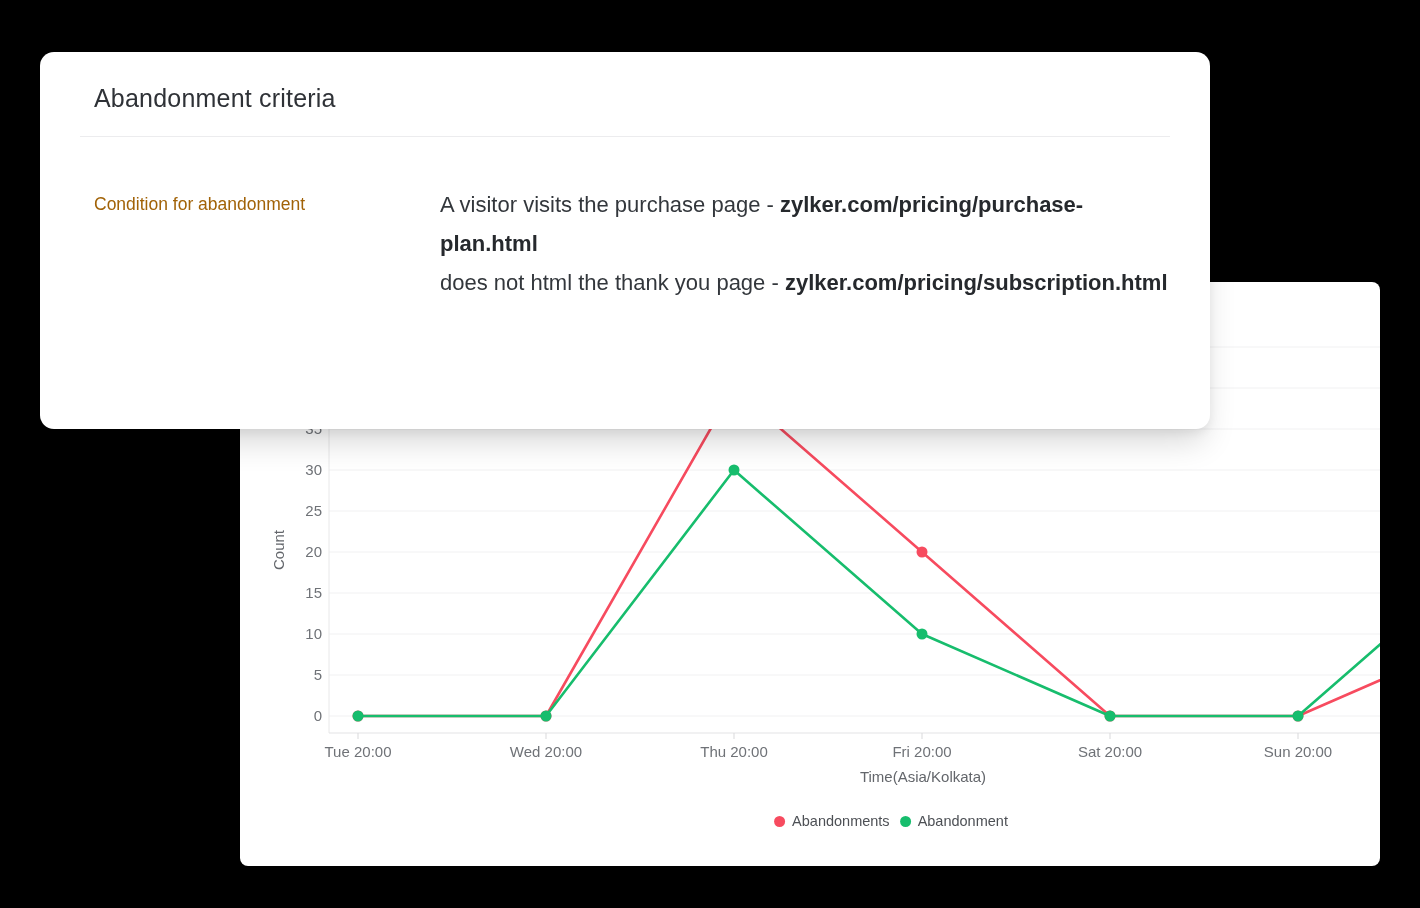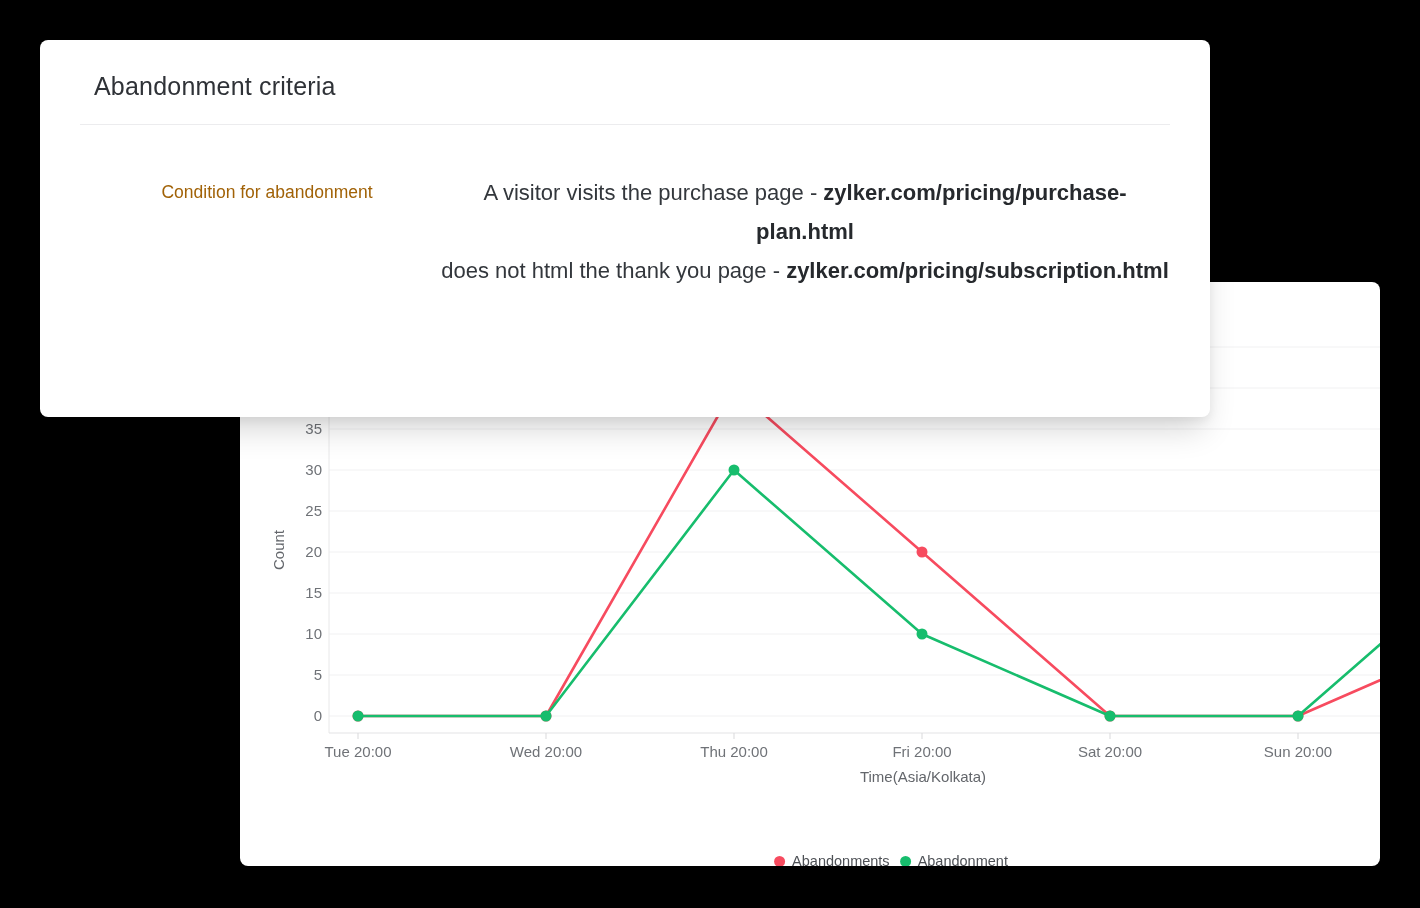--- a/index.html
+++ b/index.html
@@ -13,29 +13,28 @@
   
   .chart-card{
     position:absolute;left:240px;top:282px;width:1140px;height:584px;
     background:#ffffff;border-radius:8px;overflow:hidden;
   }
   .chart-card svg{display:block;}
   .chart-legend{
     position:absolute;left:651px;top:531px;transform:translateX(-50%);
     display:flex;align-items:center;gap:10px;white-space:nowrap;
   }
-  .legend-item{display:flex;align-items:center;gap:7px;cursor:pointer;margin-top:40px;}
+  .legend-item{display:flex;align-items:center;gap:7px;cursor:pointer;}
   .legend-dot{width:11px;height:11px;border-radius:50%;flex:none;}
   .legend-label{font-size:14.5px;color:#4d5055;}
   
   .criteria-card{
-    position:absolute;left:40px;top:40px;width:1170px;height:377px;
-    background:#ffffff;border-radius:8px;
+    position:absolute;left:40px;top:52px;width:1170px;height:377px;
+    background:#ffffff;border-radius:14px;
     box-shadow:0 18px 32px -6px rgba(0,0,0,0.16), 0 4px 10px rgba(0,0,0,0.06);
-    text-align:center;
   }
   .card-title{
     position:absolute;left:54px;top:32px;
     font-size:25px;color:#2f3237;font-weight:400;letter-spacing:.2px;
   }
   .card-divider{
     position:absolute;left:40px;right:40px;top:84px;height:1px;background:#ececee;
   }
   .crit-row{position:absolute;left:54px;right:40px;display:flex;}
   .row-condition{top:133px;}

